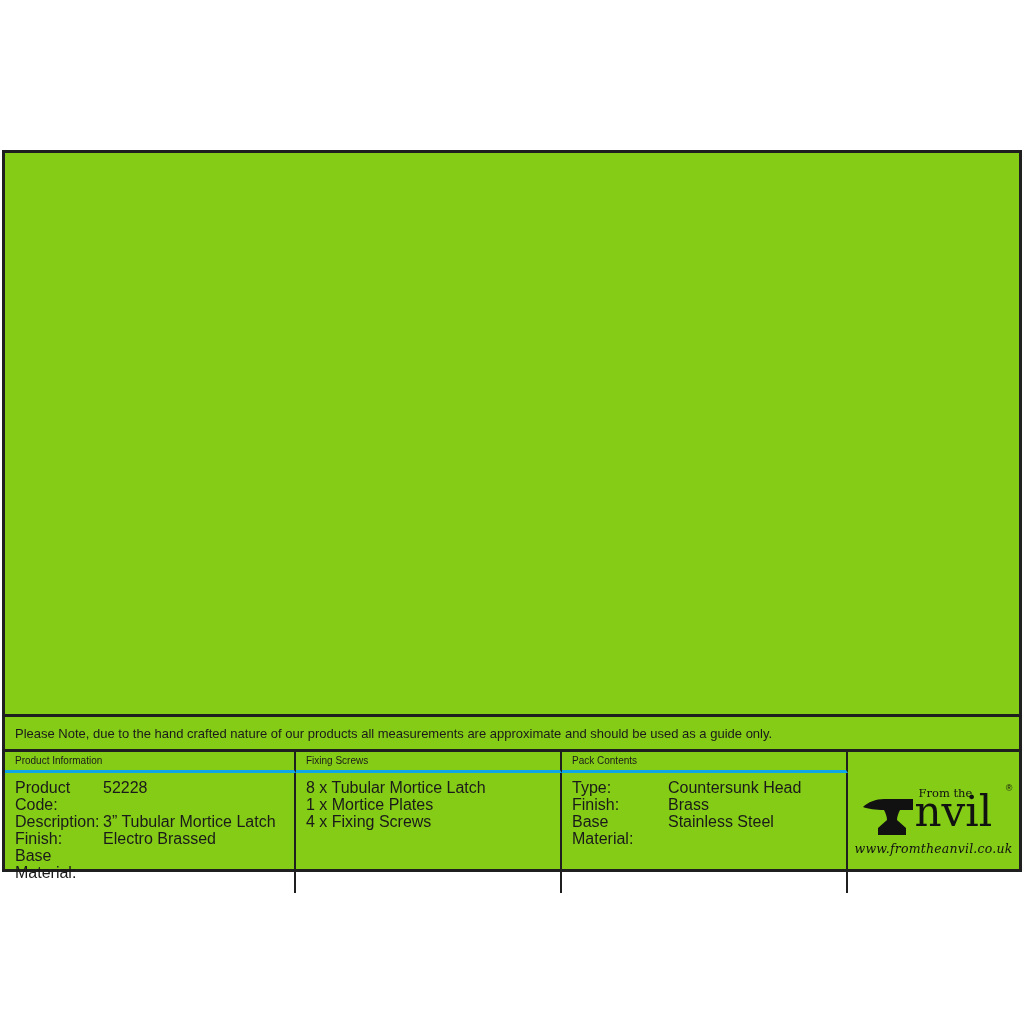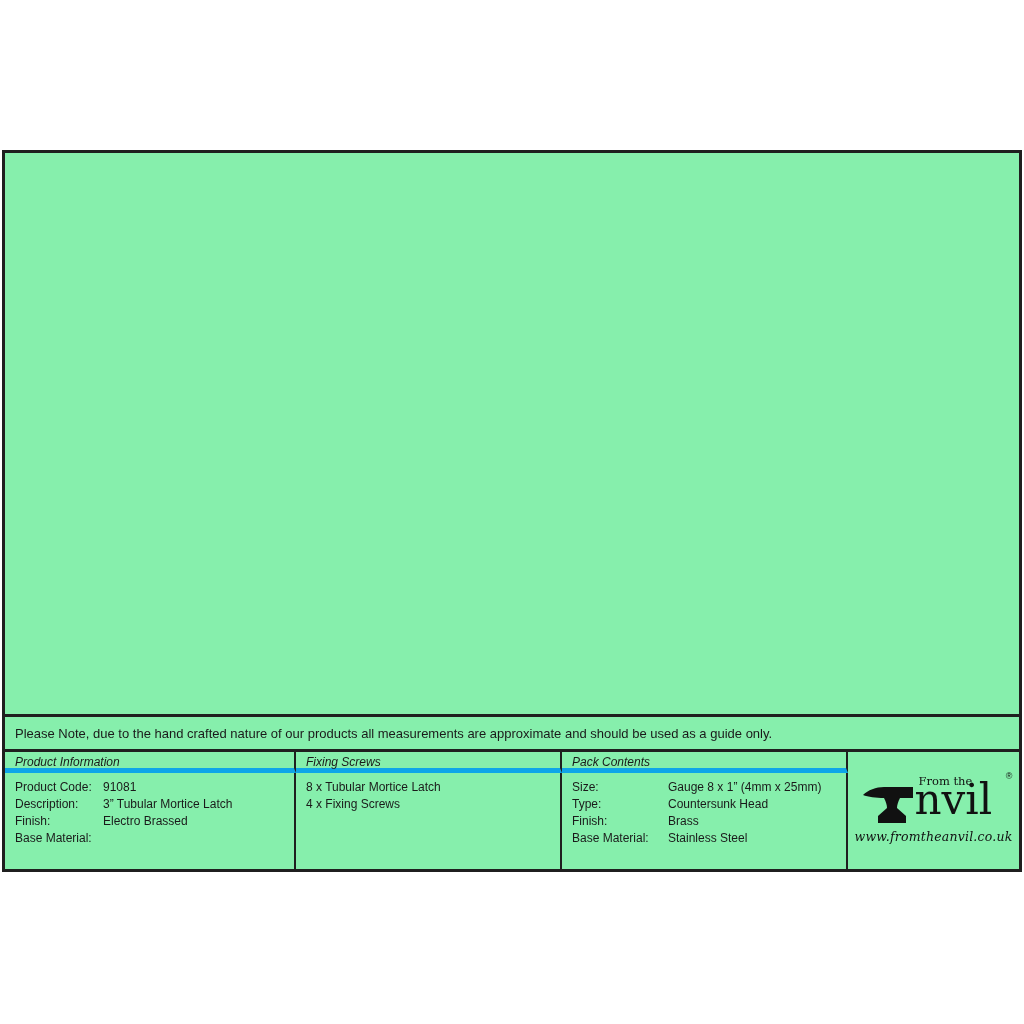--- a/index.html
+++ b/index.html
@@ -2,38 +2,38 @@
 <html><head>
 <meta charset="utf-8">
 <style>
   html,body { margin:0; padding:0; background:#ffffff; }
   .canvas {
     position:relative; width:1024px; height:1024px; background:#ffffff;
     font-family:"Liberation Sans", sans-serif; color:#1a1a1a; overflow:hidden;
   }
   .frame {
     position:absolute; left:2px; top:150px; width:1014px; height:716px;
-    border:3px solid #1f1f1f; background:#86efac;
+    border:3px solid #1f1f1f; background:#84cc16;
   }
   .drawing-svg { position:absolute; left:0; top:0; width:1024px; height:1024px; }
   .note-row {
     position:absolute; left:0; right:0; top:561px; height:32px;
     border-top:3px solid #1f1f1f; display:flex; align-items:center;
     padding-left:10px; font-size:13px;
   }
   .info-table {
     position:absolute; left:0; right:0; top:596px; bottom:0;
     border-top:3px solid #1f1f1f;
     display:grid;
     grid-template-columns:291px 266px 286px 1fr;
     grid-template-rows:21px 1fr;
   }
-  .hdr { font-size:12px; padding:3px 0 0 10px; border-bottom:5px solid #0ea5e9;font-style:italic; }
+  .hdr { font-size:10px; padding:3px 0 0 10px; border-bottom:3px solid #0ea5e9; }
   .vline { border-right:2px solid #1f1f1f; }
-  .cell-body { padding:6px 0 12px 10px; font-size:12px; }
+  .cell-body { padding:6px 0 12px 10px; font-size:16px; }
   .kv { display:flex; line-height:17px; }
   .kv .k { width:88px; flex:none; }
   .kv3 .k { width:96px; }
   .pc-item { line-height:17px; }
   .logo-cell { grid-column:4; grid-row:1 / 3; display:flex; align-items:center; justify-content:center; }
   .logo { position:relative; width:158px; height:76px; }
   .anvil-glyph { position:absolute; left:6px; top:12px; width:54px; height:40px; }
   .brand-rest {
     position:absolute; left:60px; top:4px;
     font-family:"DejaVu Serif", serif; font-size:42px; line-height:46px; color:#111;
@@ -207,46 +207,43 @@
           </svg>
           <span class="brand-rest">nvil</span>
           <span class="reg-mark">®</span>
           <div class="website">www.fromtheanvil.co.uk</div>
         </div>
       </div>
 
       <div class="cell-body vline">
         <div class="kv">
           <span class="k">Product Code:</span>
-          <span class="v">91081</span>
+          <span class="v">52228</span>
         </div>
         <div class="kv">
           <span class="k">Description:</span>
           <span class="v">3” Tubular Mortice Latch</span>
         </div>
         <div class="kv">
           <span class="k">Finish:</span>
           <span class="v">Electro Brassed</span>
         </div>
         <div class="kv">
           <span class="k">Base Material:</span>
           <span class="v"></span>
         </div>
       </div>
 
       <div class="cell-body vline">
         <div class="pc-item">8 x Tubular Mortice Latch</div>
+        <div class="pc-item">1 x Mortice Plates</div>
         <div class="pc-item">4 x Fixing Screws</div>
       </div>
 
       <div class="cell-body vline">
-        <div class="kv kv3">
-          <span class="k">Size:</span>
-          <span class="v">Gauge 8 x 1” (4mm x 25mm)</span>
-        </div>
         <div class="kv kv3">
           <span class="k">Type:</span>
           <span class="v">Countersunk Head</span>
         </div>
         <div class="kv kv3">
           <span class="k">Finish:</span>
           <span class="v">Brass</span>
         </div>
         <div class="kv kv3">
           <span class="k">Base Material:</span>

